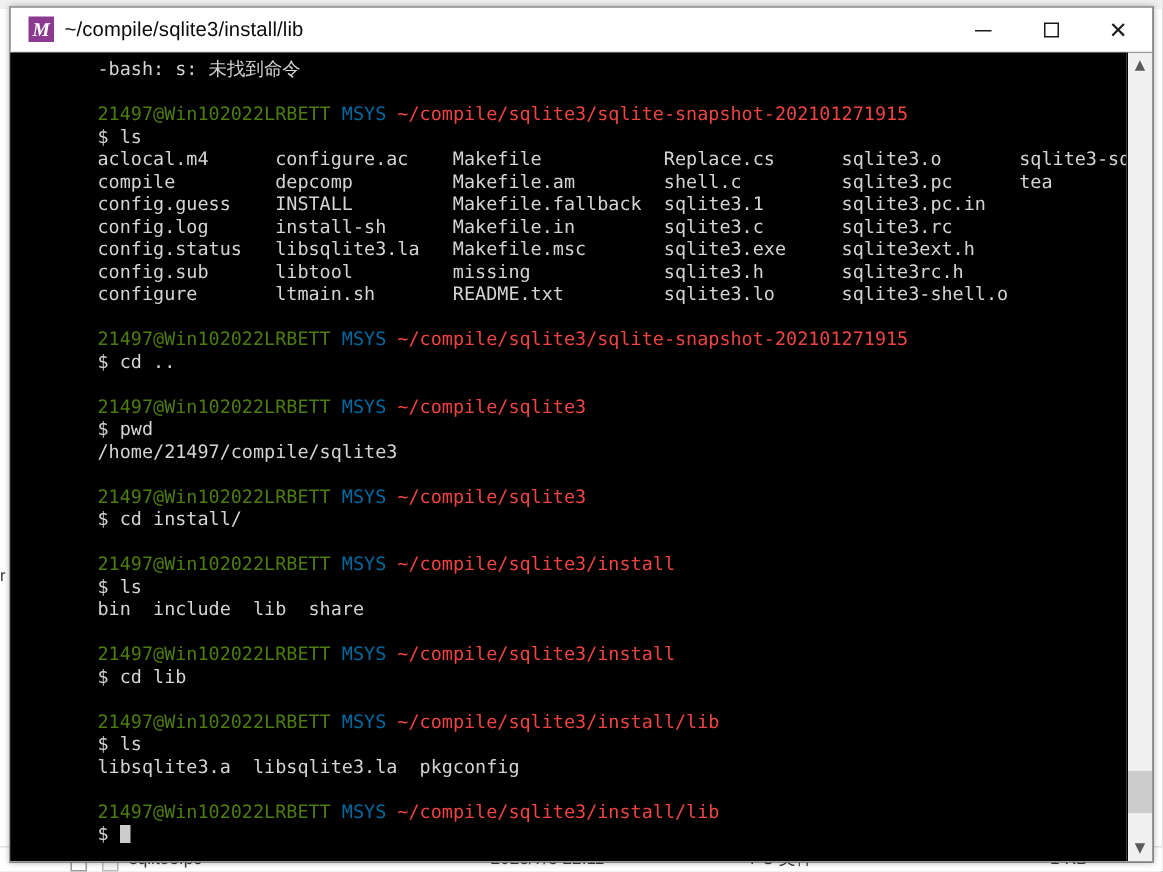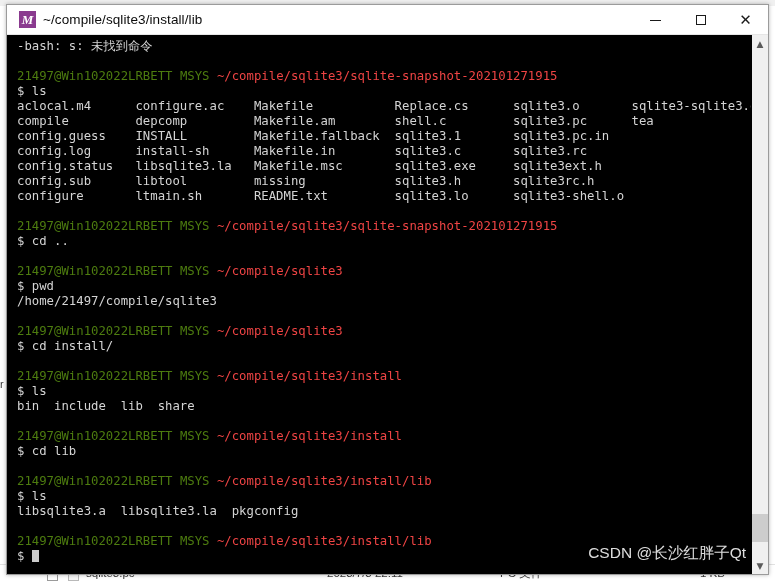--- a/index.html
+++ b/index.html
@@ -101,35 +101,36 @@
   .glyph-max { width: 10px; height: 10px; border: 1px solid #1a1a1a; }
   .glyph-close { font-size: 15px; line-height: 15px; font-family: "DejaVu Sans", sans-serif; }
 
   
   #term-body {
     flex: 1 1 auto;
     position: relative;
     background: #000000;
     display: flex;
     overflow: hidden;
+    padding-left: 48px;
   }
   #term-screen {
     flex: 1 1 auto;
     padding: 4px 0 0 10px;
     font-family: "DejaVu Sans Mono", "Liberation Mono", monospace;
     font-size: 12.3px;
     line-height: 15px;
     color: #cccccc;
     white-space: pre;
     overflow: hidden;
     letter-spacing: 0px;
   }
   .ln { height: 15px; }
   .c-green  { color: #4d7c0f; }
-  .c-purple { color: #4d7c0f; }
+  .c-purple { color: #0369a1; }
   .c-yellow { color: #ef4444; }
   .c-white  { color: #d4d4d4; }
   .cursor {
     display: inline-block;
     width: 7px; height: 12px;
     background: #cccccc;
     vertical-align: -2px;
   }
 
   
@@ -212,15 +213,14 @@
     <div id="term-screen"><div class="ln"><span class="c-white">-bash: s: 未找到命令</span></div><div class="ln">&nbsp;</div><div class="ln"><span class="c-green">21497@Win102022LRBETT </span><span class="c-purple">MSYS </span><span class="c-yellow">~/compile/sqlite3/sqlite-snapshot-202101271915</span></div><div class="ln"><span class="c-white">$ </span><span class="c-white">ls</span></div><div class="ln"><span class="c-white">aclocal.m4      configure.ac    Makefile           Replace.cs      sqlite3.o       sqlite3-sqlite3.o</span></div><div class="ln"><span class="c-white">compile         depcomp         Makefile.am        shell.c         sqlite3.pc      tea</span></div><div class="ln"><span class="c-white">config.guess    INSTALL         Makefile.fallback  sqlite3.1       sqlite3.pc.in</span></div><div class="ln"><span class="c-white">config.log      install-sh      Makefile.in        sqlite3.c       sqlite3.rc</span></div><div class="ln"><span class="c-white">config.status   libsqlite3.la   Makefile.msc       sqlite3.exe     sqlite3ext.h</span></div><div class="ln"><span class="c-white">config.sub      libtool         missing            sqlite3.h       sqlite3rc.h</span></div><div class="ln"><span class="c-white">configure       ltmain.sh       README.txt         sqlite3.lo      sqlite3-shell.o</span></div><div class="ln">&nbsp;</div><div class="ln"><span class="c-green">21497@Win102022LRBETT </span><span class="c-purple">MSYS </span><span class="c-yellow">~/compile/sqlite3/sqlite-snapshot-202101271915</span></div><div class="ln"><span class="c-white">$ </span><span class="c-white">cd ..</span></div><div class="ln">&nbsp;</div><div class="ln"><span class="c-green">21497@Win102022LRBETT </span><span class="c-purple">MSYS </span><span class="c-yellow">~/compile/sqlite3</span></div><div class="ln"><span class="c-white">$ </span><span class="c-white">pwd</span></div><div class="ln"><span class="c-white">/home/21497/compile/sqlite3</span></div><div class="ln">&nbsp;</div><div class="ln"><span class="c-green">21497@Win102022LRBETT </span><span class="c-purple">MSYS </span><span class="c-yellow">~/compile/sqlite3</span></div><div class="ln"><span class="c-white">$ </span><span class="c-white">cd install/</span></div><div class="ln">&nbsp;</div><div class="ln"><span class="c-green">21497@Win102022LRBETT </span><span class="c-purple">MSYS </span><span class="c-yellow">~/compile/sqlite3/install</span></div><div class="ln"><span class="c-white">$ </span><span class="c-white">ls</span></div><div class="ln"><span class="c-white">bin  include  lib  share</span></div><div class="ln">&nbsp;</div><div class="ln"><span class="c-green">21497@Win102022LRBETT </span><span class="c-purple">MSYS </span><span class="c-yellow">~/compile/sqlite3/install</span></div><div class="ln"><span class="c-white">$ </span><span class="c-white">cd lib</span></div><div class="ln">&nbsp;</div><div class="ln"><span class="c-green">21497@Win102022LRBETT </span><span class="c-purple">MSYS </span><span class="c-yellow">~/compile/sqlite3/install/lib</span></div><div class="ln"><span class="c-white">$ </span><span class="c-white">ls</span></div><div class="ln"><span class="c-white">libsqlite3.a  libsqlite3.la  pkgconfig</span></div><div class="ln">&nbsp;</div><div class="ln"><span class="c-green">21497@Win102022LRBETT </span><span class="c-purple">MSYS </span><span class="c-yellow">~/compile/sqlite3/install/lib</span></div><div class="ln"><span class="c-white">$ </span><span class="cursor"></span></div></div>
 
     <div id="term-scrollbar">
       <div class="sb-arrow up">▲</div>
       <div id="sb-track">
         <div id="sb-thumb"></div>
       </div>
       <div class="sb-arrow down">▼</div>
     </div>
 
-    <div id="watermark">CSDN @长沙红胖子Qt</div>
   </div>
 </div>
 
 </body></html>

